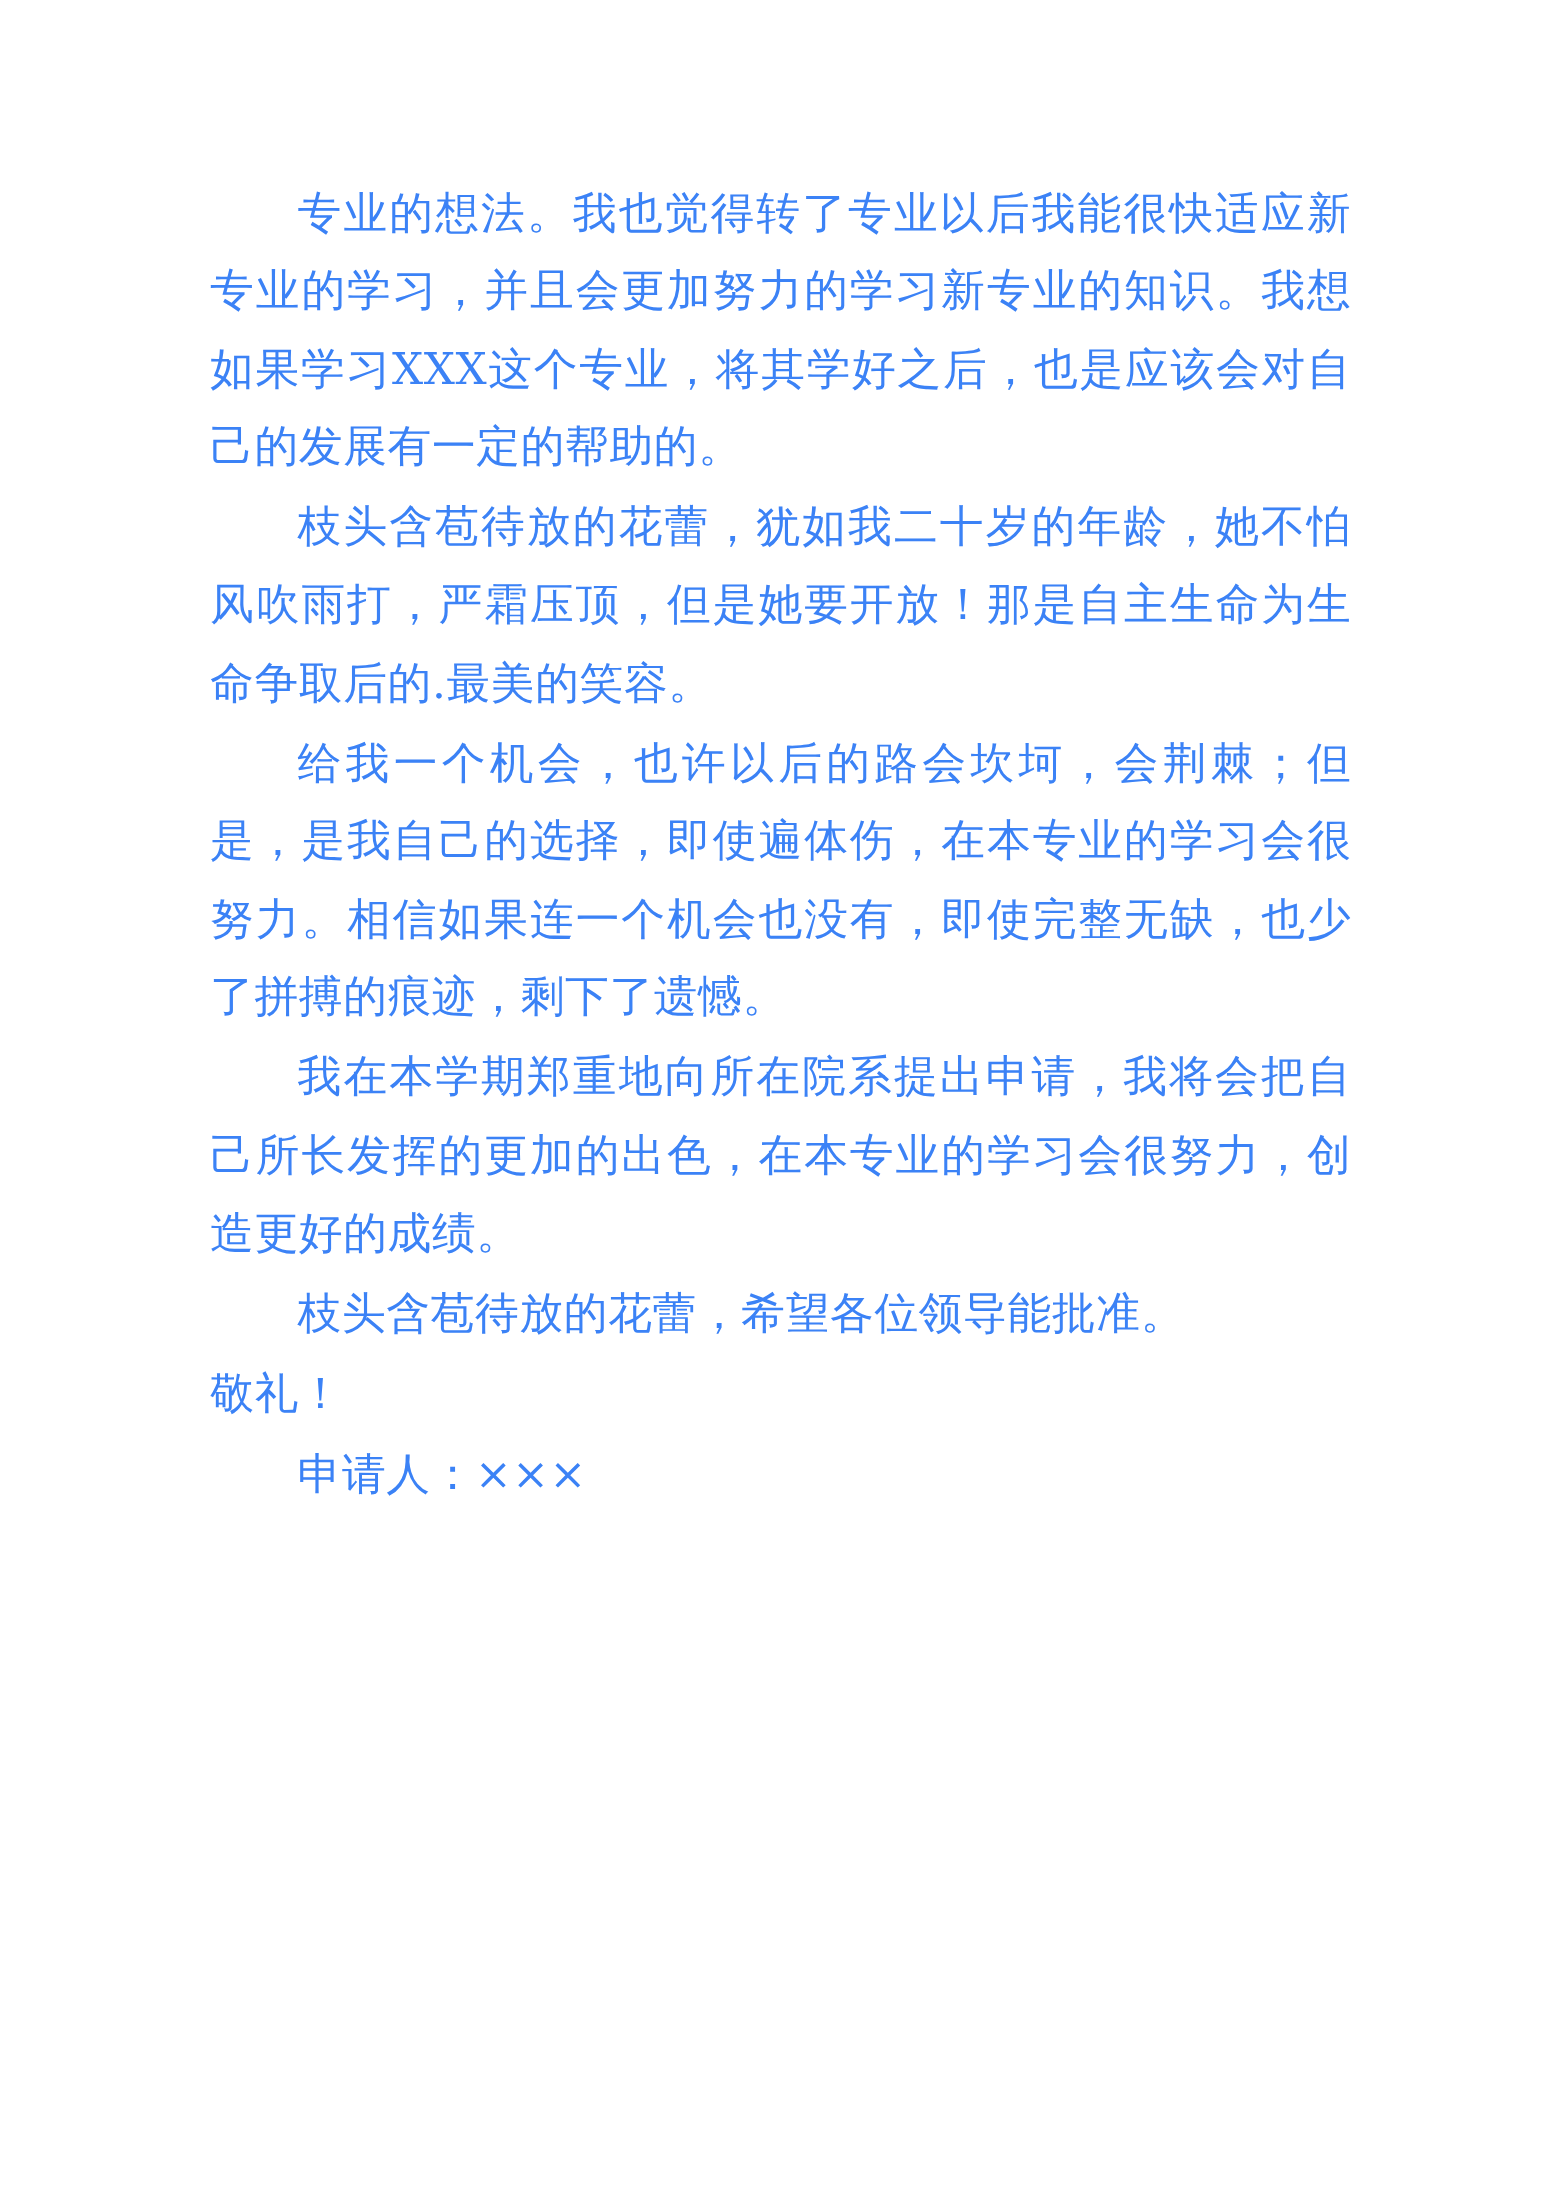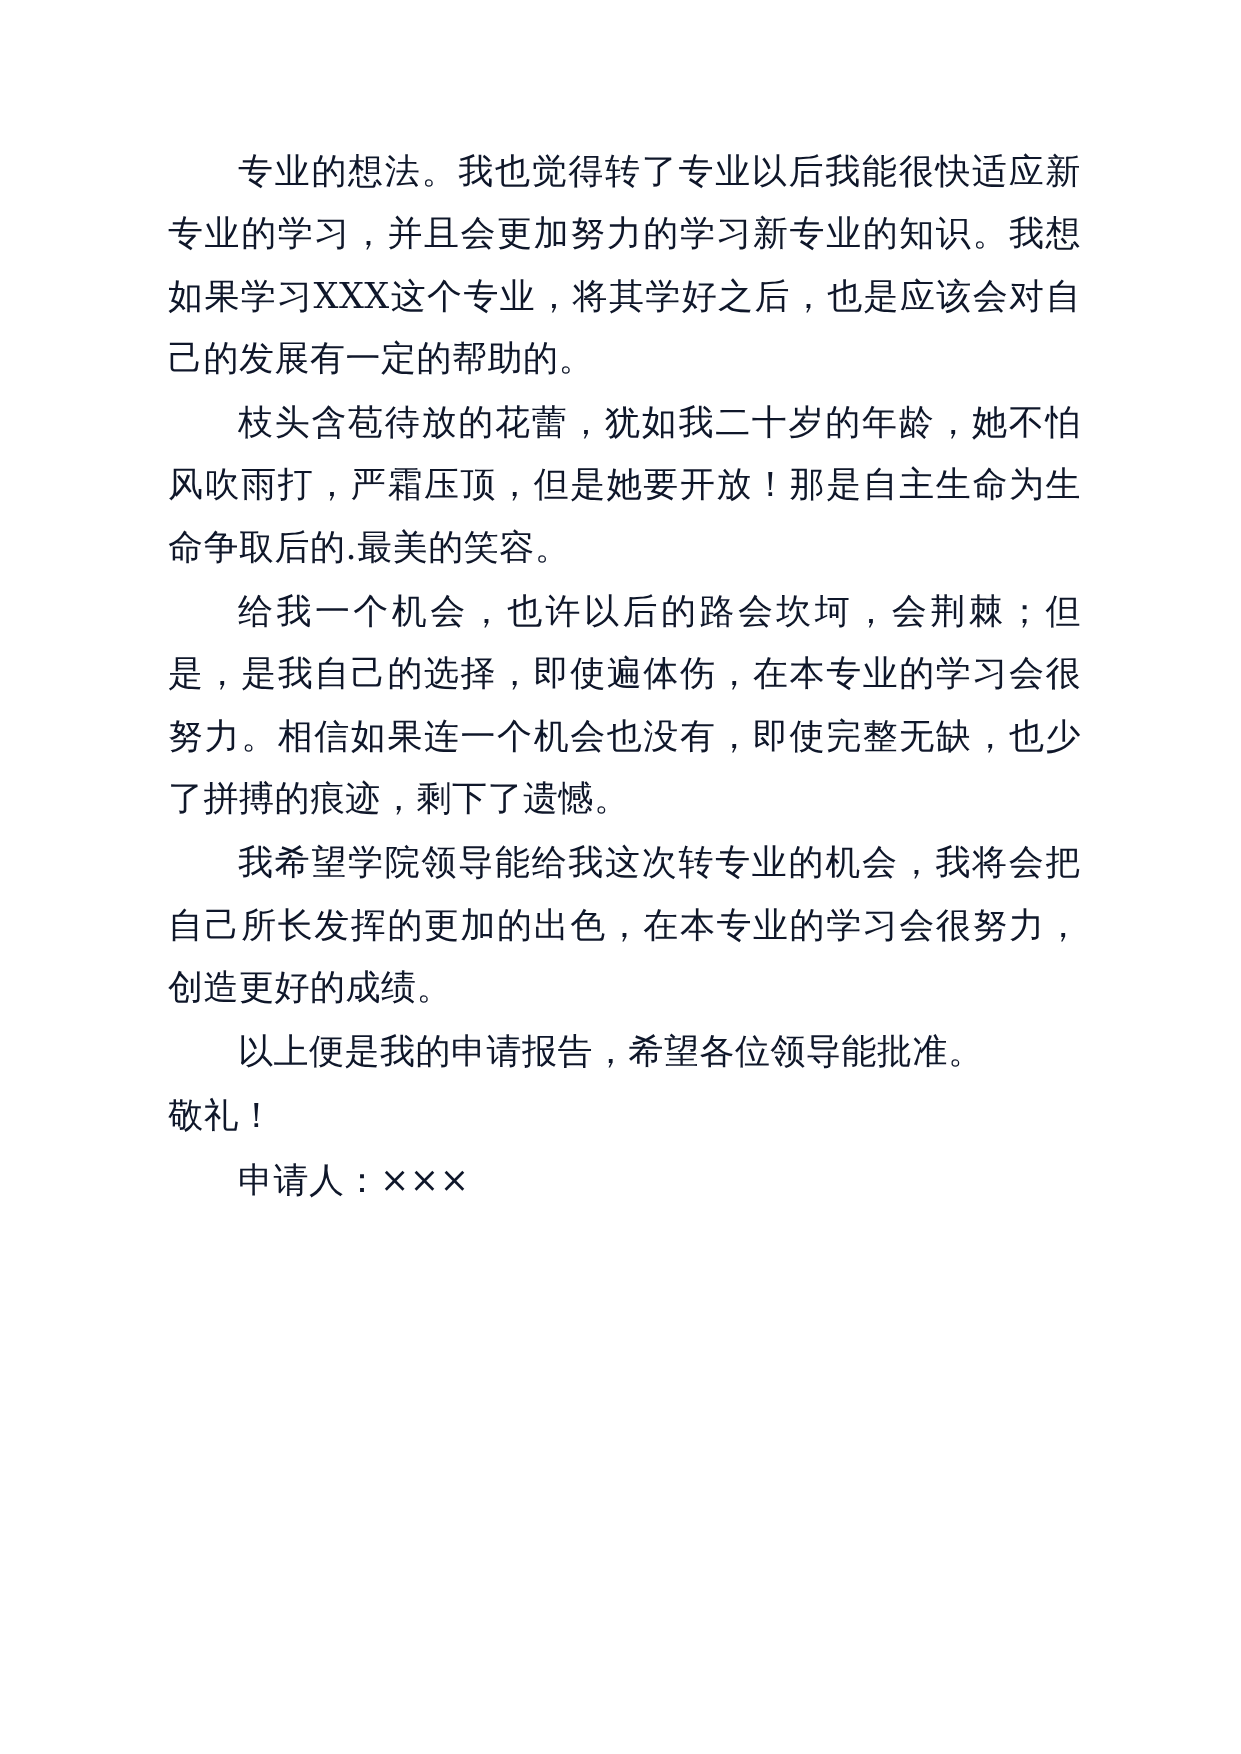--- a/index.html
+++ b/index.html
@@ -8,21 +8,21 @@
     background: #ffffff;
   }
   .page {
     width: 1241px;
     height: 1754px;
     background: #ffffff;
     position: relative;
     box-sizing: border-box;
     padding: 140px 160px 60px 168px;
     font-family: "DejaVu Serif", "Liberation Serif", serif;
-    color: #0f172a;
+    color: #3b82f6;
     overflow: hidden;
   }
   .doc-body {
     font-size: 35px;
     line-height: 1.78;
     letter-spacing: 0.5px;
     text-align: justify;
     text-justify: inter-ideograph;
   }
   p {
@@ -40,18 +40,18 @@
   }
 </style>
 </head>
 <body>
 
 <div class="page">
   <div class="doc-body">
     <p class="indent">专业的想法。我也觉得转了专业以后我能很快适应新专业的学习，并且会更加努力的学习新专业的知识。我想如果学习XXX这个专业，将其学好之后，也是应该会对自己的发展有一定的帮助的。</p>
     <p class="indent">枝头含苞待放的花蕾，犹如我二十岁的年龄，她不怕风吹雨打，严霜压顶，但是她要开放！那是自主生命为生命争取后的.最美的笑容。</p>
     <p class="indent">给我一个机会，也许以后的路会坎坷，会荆棘；但是，是我自己的选择，即使遍体伤，在本专业的学习会很努力。相信如果连一个机会也没有，即使完整无缺，也少了拼搏的痕迹，剩下了遗憾。</p>
-    <p class="indent">我希望学院领导能给我这次转专业的机会，我将会把自己所长发挥的更加的出色，在本专业的学习会很努力，创造更好的成绩。</p>
-    <p class="indent">以上便是我的申请报告，希望各位领导能批准。</p>
+    <p class="indent">我在本学期郑重地向所在院系提出申请，我将会把自己所长发挥的更加的出色，在本专业的学习会很努力，创造更好的成绩。</p>
+    <p class="indent">枝头含苞待放的花蕾，希望各位领导能批准。</p>
     <p class="noindent">敬礼！</p>
     <p class="indent">申请人：×××</p>
   </div>
 </div>
 
 </body></html>

